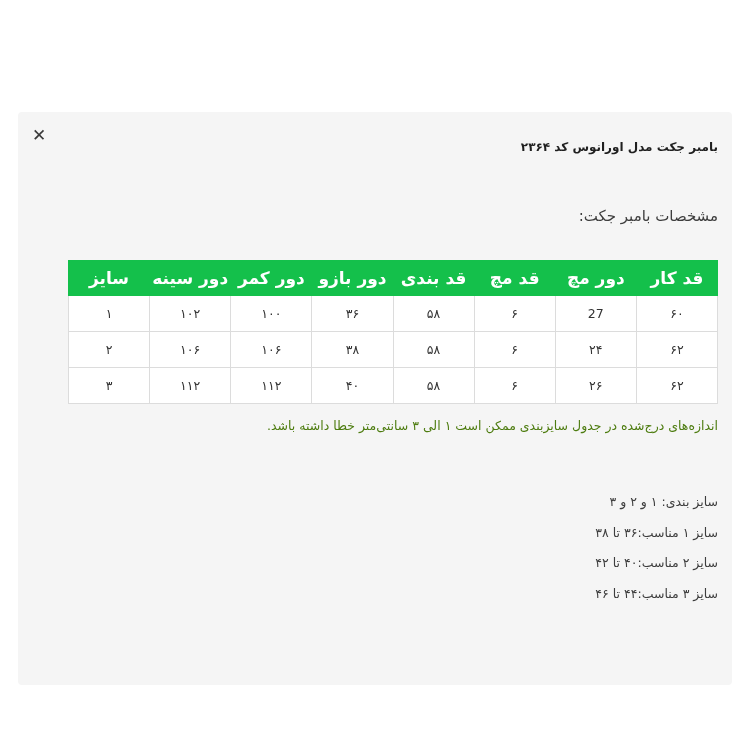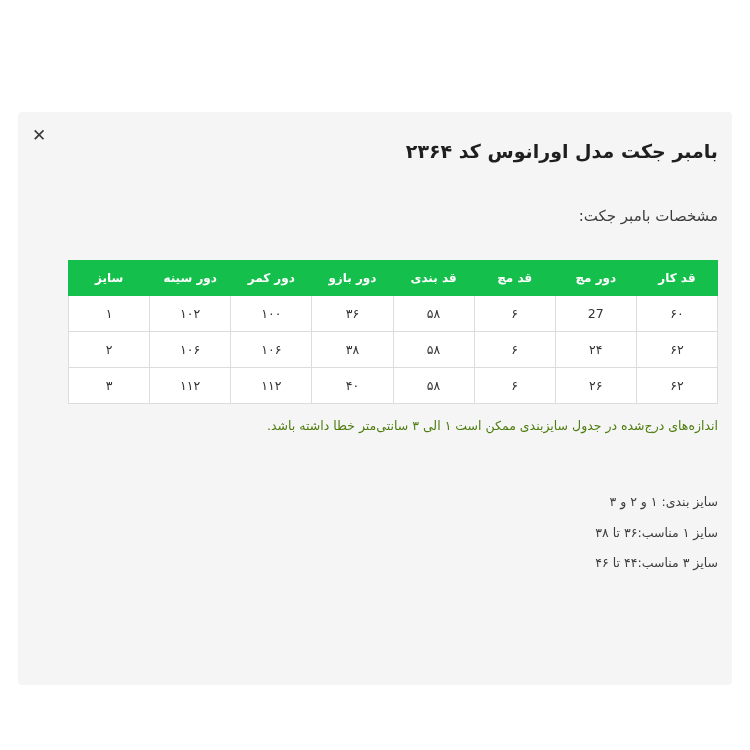--- a/index.html
+++ b/index.html
@@ -42,21 +42,21 @@
     cursor: pointer;
     background: transparent;
     border: none;
     padding: 0;
     font-family: "DejaVu Sans", "Liberation Sans", sans-serif;
   }
   .title {
     position: absolute;
     right: 32px;
     top: 140px;
-    font-size: 19px;
+    font-size: 12px;
     font-weight: bold;
     color: #1f1f1f;
     direction: rtl;
     text-align: left;
   }
   .subtitle {
     position: absolute;
     right: 32px;
     top: 207px;
     font-size: 15px;
@@ -73,21 +73,21 @@
   table.size-table {
     border-collapse: collapse;
     width: 650px;
     background: #ffffff;
     direction: rtl;
     table-layout: fixed;
   }
   table.size-table th {
     background: #14c04b;
     color: #ffffff;
-    font-size: 12px;
+    font-size: 17px;
     font-weight: bold;
     height: 34px;
     text-align: center;
     border: 1px solid #14c04b;
     padding: 0 2px;
     white-space: nowrap;
   }
   table.size-table td {
     height: 35px;
     text-align: center;
@@ -182,16 +182,17 @@
         </tr>
       </tbody>
     </table>
   </div>
 
   <div class="note">اندازه‌های درج‌شده در جدول سایزبندی ممکن است ۱ الی ۳ سانتی‌متر خطا داشته باشد.</div>
 
   <div class="info-list">
     <div>سایز بندی: ۱ و ۲ و ۳</div>
     <div>سایز ۱ مناسب:۳۶ تا ۳۸</div>
+    <div>سایز ۲ مناسب:۴۰ تا ۴۲</div>
     <div>سایز ۳ مناسب:۴۴ تا ۴۶</div>
   </div>
 
 </div>
 
 </body></html>

